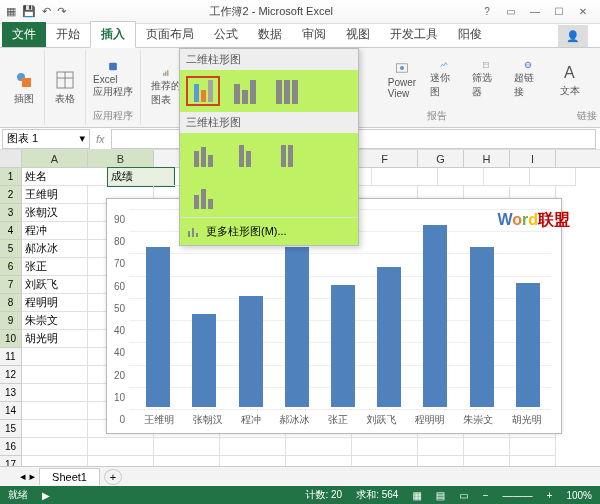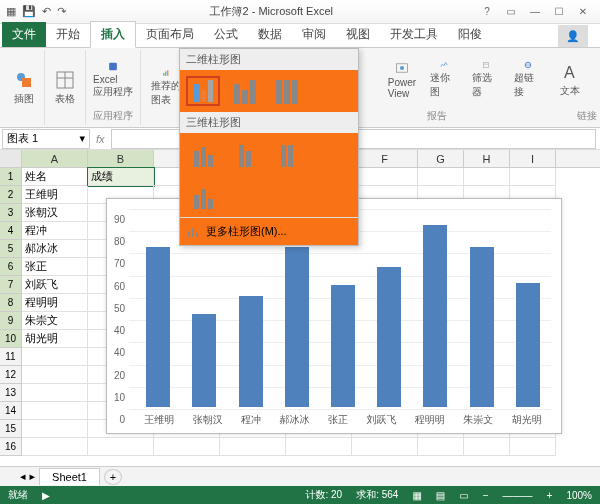--- a/index.html
+++ b/index.html
@@ -27,21 +27,21 @@
 .fbar { flex:1; height:20px; border:1px solid #ccc; margin-right:4px;}
 .sheet { position: relative; }
 .colheads { display: flex; height: 18px; background: #f3f3f3; border-bottom: 1px solid #ccc; }
 .corner { width: 22px; border-right: 1px solid #ccc; background: #e8e8e8; }
 .colh { border-right: 1px solid #ccc; display: flex; align-items: center; justify-content: center; font-size: 11px; color: #333; }
 .grid { display: flex; flex-direction: column; }
 .row { display: flex; height: 18px; }
 .rowh { width: 22px; background: #f3f3f3; border-right: 1px solid #ccc; border-bottom: 1px solid #ccc; display: flex; align-items: center; justify-content: center; font-size: 10px; }
 .cell { border-right: 1px solid #e0e0e0; border-bottom: 1px solid #e0e0e0; padding: 0 3px; font-size: 11px; display: flex; align-items: center; }
 .cell.sel { background:#e8f0e0; }
-.chart-dropdown { position: absolute; left: 179px; top: 48px; width: 180px; background: #f97316; border: 1px solid #bbb; box-shadow: 2px 2px 6px rgba(0,0,0,0.2); z-index: 50; }
+.chart-dropdown { position: absolute; left: 179px; top: 48px; width: 180px; background: #bef264; border: 1px solid #bbb; box-shadow: 2px 2px 6px rgba(0,0,0,0.2); z-index: 50; }
 .dd-title { background: #eee; font-size: 11px; padding: 3px 6px; color: #555; }
 .dd-icons { display: flex; gap: 8px; padding: 6px; }
 .dd-icon { width: 34px; height: 30px; display: flex; align-items: flex-end; justify-content: center; gap: 2px; padding: 2px; }
 .dd-icon.selected { border: 2px solid #d04020; }
 .dd-icon .bar { background: #888; }
 .dd-more { border-top: 1px solid #ddd; padding: 6px; font-size: 11px; display:flex; align-items:center; gap:6px;}
 .embedded-chart { position: absolute; left: 106px; top: 198px; width: 456px; height: 236px; background: #fff; border: 1px solid #bbb; box-shadow: 0 0 4px rgba(0,0,0,0.15); z-index: 10; }
 .embedded-chart .yaxis { position: absolute; left: 0; width: 20px; top: 10px; bottom: 26px; }
 .embedded-chart .ylbl { position: absolute; right: 2px; font-size: 10px; color: #666; transform: translateY(-50%); }
 .embedded-chart .grid-line { position: absolute; left: 22px; right: 10px; height: 1px; background: #eee; }
@@ -256,21 +256,21 @@
       <div class="colh" style="width: 66px;">D</div>
       <div class="colh" style="width: 66px;">E</div>
       <div class="colh" style="width: 66px;">F</div>
       <div class="colh" style="width: 46px;">G</div>
       <div class="colh" style="width: 46px;">H</div>
       <div class="colh" style="width: 46px;">I</div>
     </div>
   <div class="grid" id="grid">
       <div class="row">
         <div class="rowh sel">1</div>
-        <div class="cell" style="width: 66px;">姓名</div>
+        <div class="cell" style="width: 86px;">姓名</div>
         <div class="cell sel" style="width: 66px; outline: rgb(33, 115, 70) solid 1px;">成绩</div>
         <div class="cell" style="width: 66px;"></div>
         <div class="cell" style="width: 66px;"></div>
         <div class="cell" style="width: 66px;"></div>
         <div class="cell" style="width: 66px;"></div>
         <div class="cell" style="width: 46px;"></div>
         <div class="cell" style="width: 46px;"></div>
         <div class="cell" style="width: 46px;"></div>
       </div>
       <div class="row">
@@ -436,20 +436,32 @@
         <div class="cell" style="width: 66px;"></div>
         <div class="cell" style="width: 66px;"></div>
         <div class="cell" style="width: 66px;"></div>
         <div class="cell" style="width: 66px;"></div>
         <div class="cell" style="width: 46px;"></div>
         <div class="cell" style="width: 46px;"></div>
         <div class="cell" style="width: 46px;"></div>
       </div>
       <div class="row">
         <div class="rowh">16</div>
+        <div class="cell" style="width: 66px;"></div>
+        <div class="cell" style="width: 66px;"></div>
+        <div class="cell" style="width: 66px;"></div>
+        <div class="cell" style="width: 66px;"></div>
+        <div class="cell" style="width: 66px;"></div>
+        <div class="cell" style="width: 66px;"></div>
+        <div class="cell" style="width: 46px;"></div>
+        <div class="cell" style="width: 46px;"></div>
+        <div class="cell" style="width: 46px;"></div>
+      </div>
+      <div class="row">
+        <div class="rowh">17</div>
         <div class="cell" style="width: 66px;"></div>
         <div class="cell" style="width: 66px;"></div>
         <div class="cell" style="width: 66px;"></div>
         <div class="cell" style="width: 66px;"></div>
         <div class="cell" style="width: 66px;"></div>
         <div class="cell" style="width: 66px;"></div>
         <div class="cell" style="width: 46px;"></div>
         <div class="cell" style="width: 46px;"></div>
         <div class="cell" style="width: 46px;"></div>
       </div>
@@ -499,20 +511,21 @@
       <div>郝冰冰</div>
       <div>张正</div>
       <div>刘跃飞</div>
       <div>程明明</div>
       <div>朱崇文</div>
       <div>胡光明</div>
     </div>
 </div>
 
 <div class="watermark">
+  <div class="l1"><span class="w">W</span><span class="o">o</span><span class="r">r</span><span class="d">d</span><span class="cn">联盟</span></div>
 </div>
 
 <div class="sheettabs">
   <span>◂</span>
   <span>▸</span>
   <div class="sheettab">Sheet1</div>
   <div class="addsheet">+</div>
 </div>
 
 <div class="statusbar">

